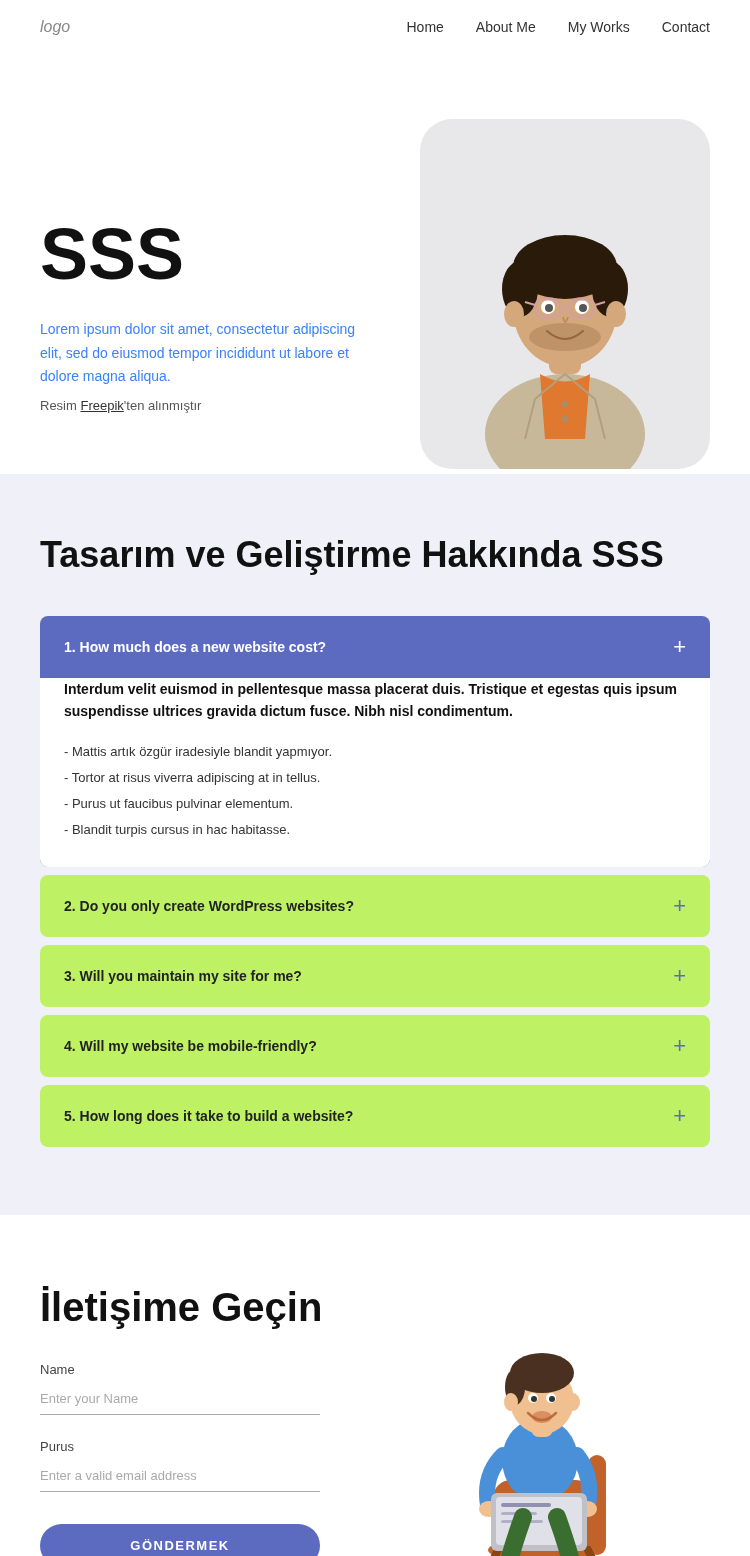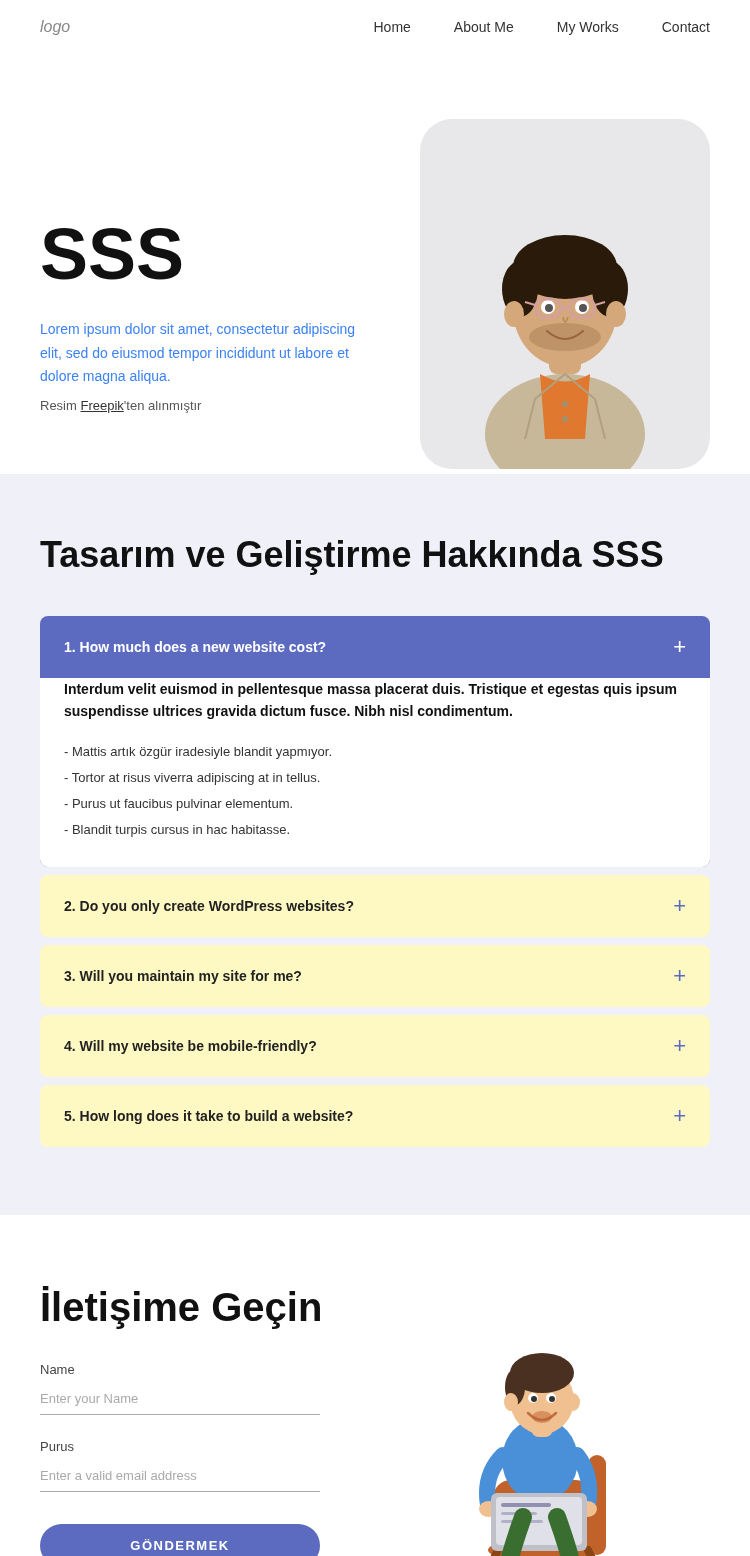--- a/index.html
+++ b/index.html
@@ -13,21 +13,21 @@
       padding: 18px 40px;
       background: #fff;
     }
     .navbar-logo {
       font-size: 16px;
       color: #888;
       font-style: italic;
     }
     .navbar-links {
       display: flex;
-      gap: 43px;
+      gap: 32px;
       list-style: none;
     }
     .navbar-links li a {
       text-decoration: none;
       color: #333;
       font-size: 14px;
     }
 
     
     .hero {
@@ -99,21 +99,21 @@
       background: #eff0f8;
       padding: 60px 40px 60px 40px;
     }
     .faq-title {
       font-size: 36px;
       font-weight: 700;
       color: #111;
       margin-bottom: 40px;
     }
     .faq-item {
-      background: #fef9c3;
+      background: #bef264;
       border-radius: 8px;
       margin-bottom: 8px;
       overflow: hidden;
     }
     .faq-item.active {
       background: #5c6bc0;
     }
     .faq-question {
       display: flex;
       align-items: center;

